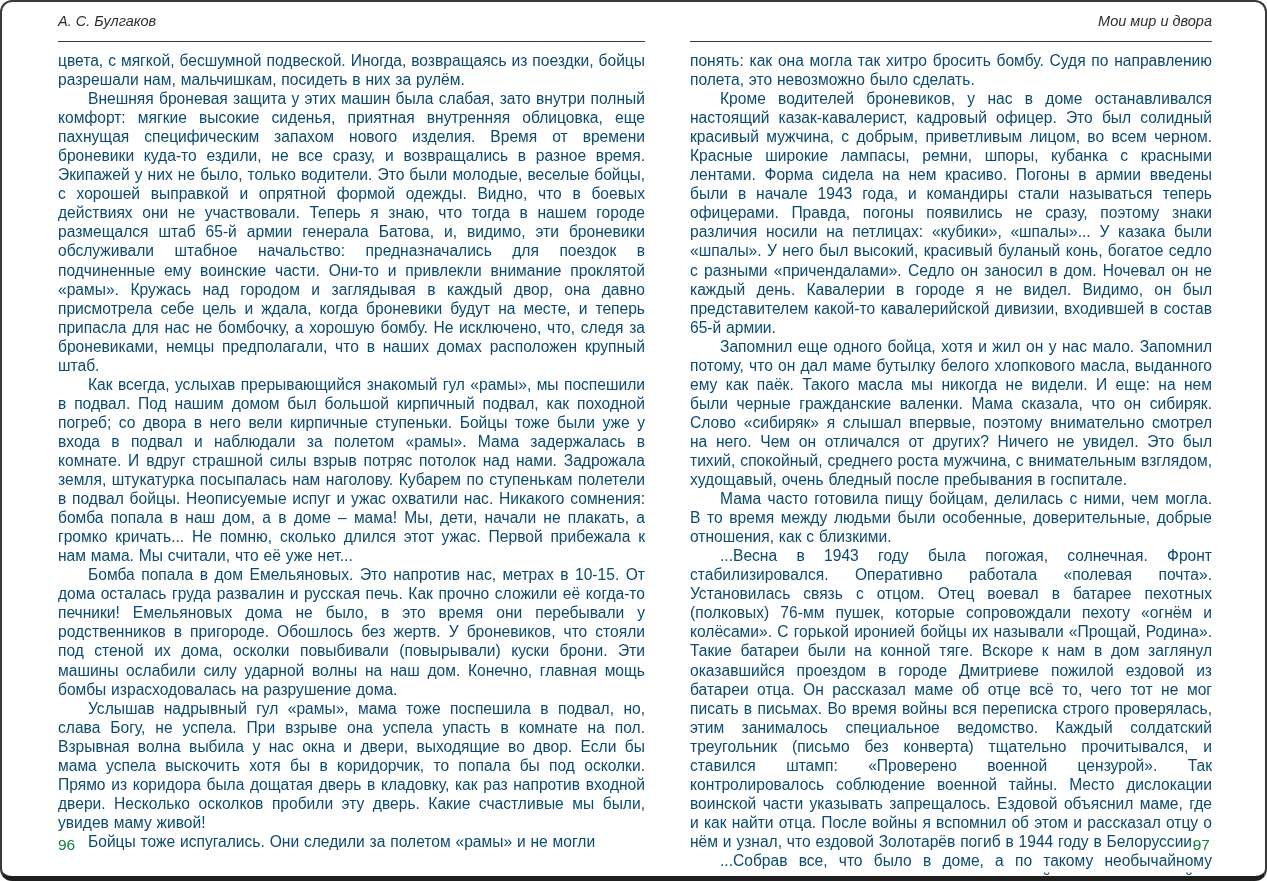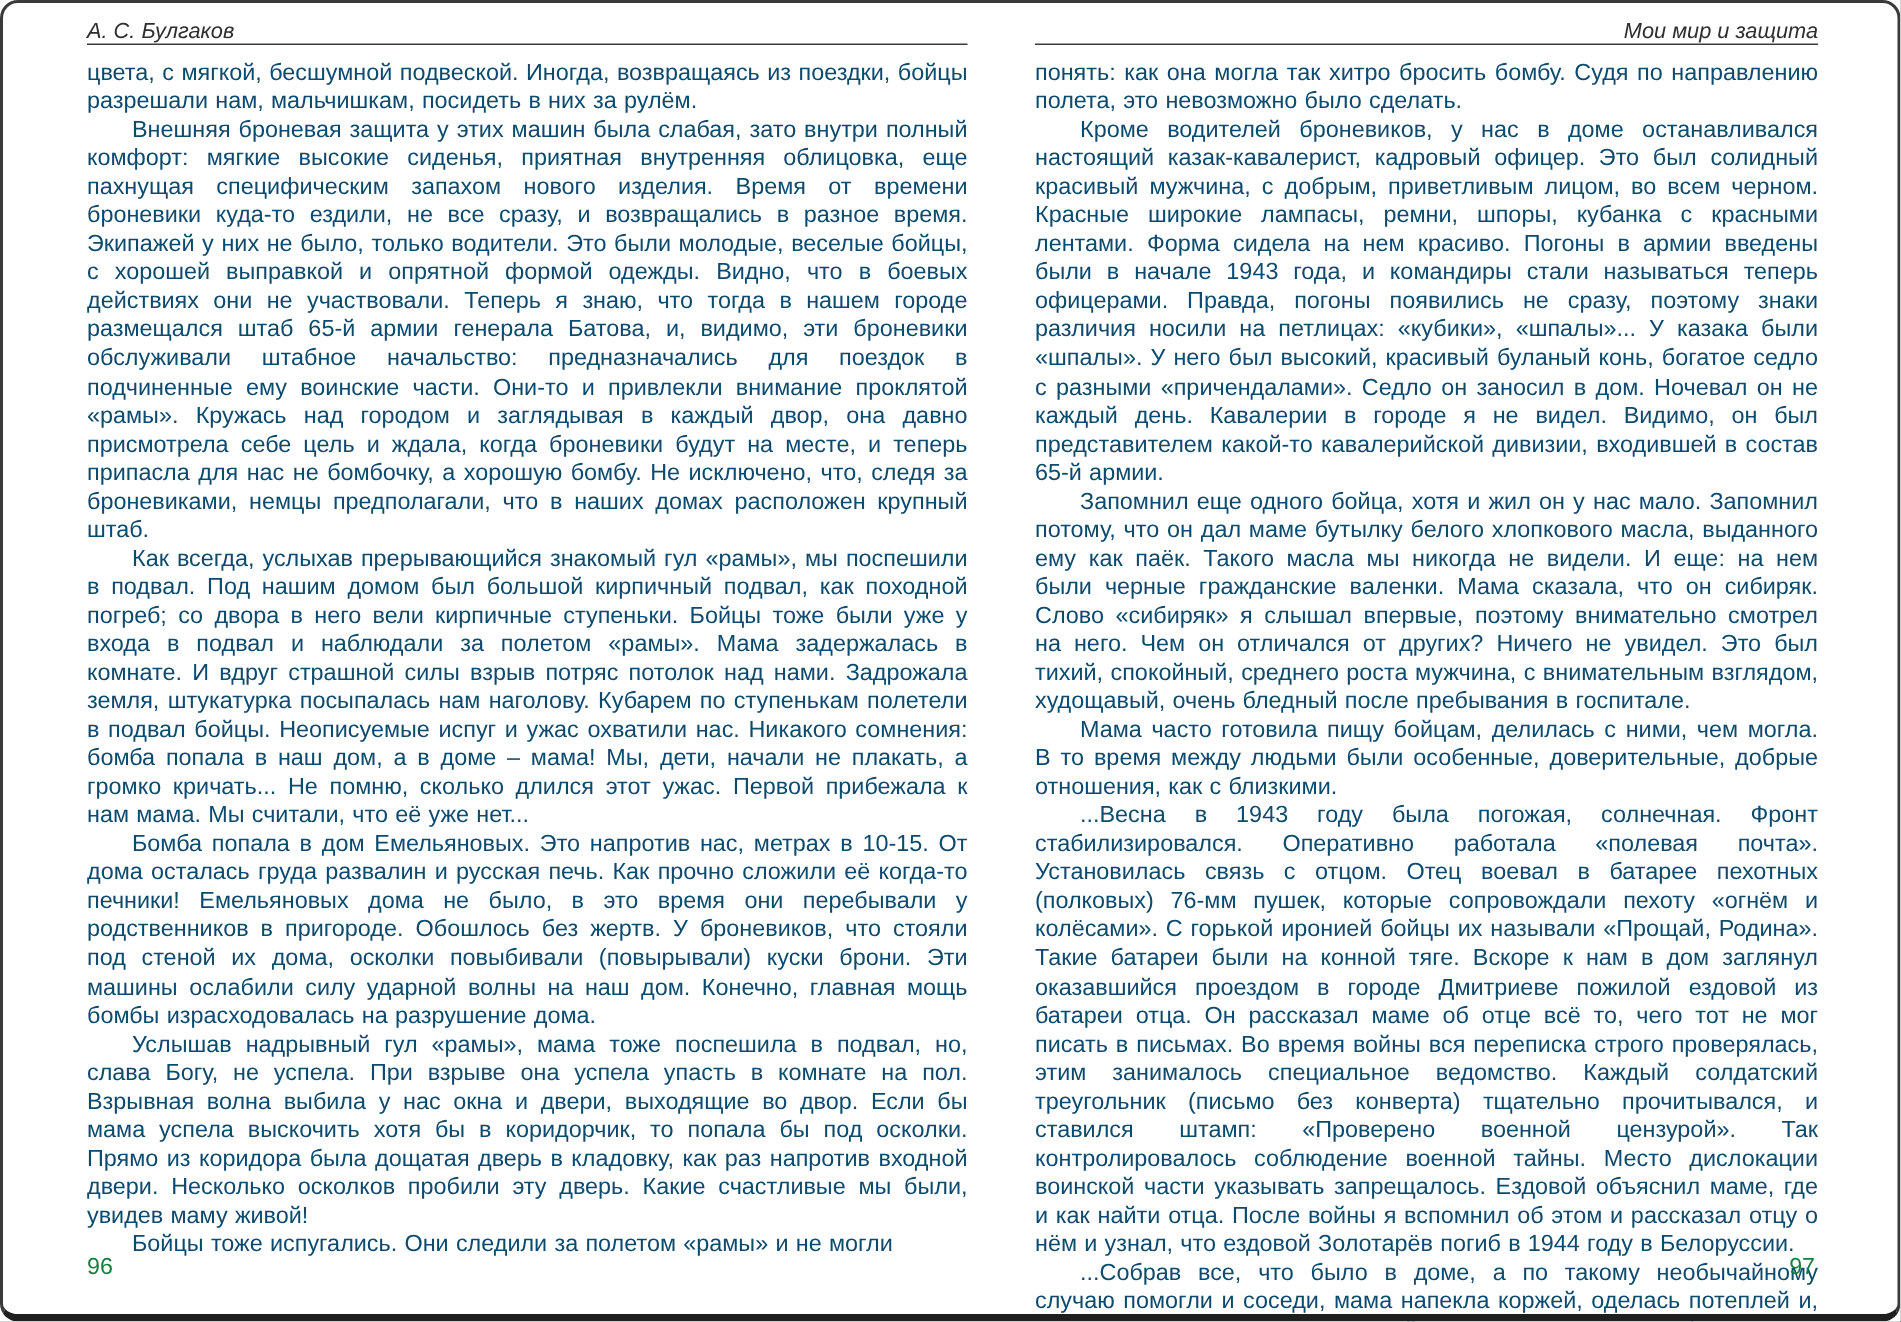--- a/index.html
+++ b/index.html
@@ -27,21 +27,21 @@
   .page {
     position: absolute;
     top: 13px;
   }
   .page-left  { left: 58px;  width: 587px; }
   .page-right { left: 690px; width: 522px; }
   .running-header {
     font-size: 14.5px;
     font-style: italic;
     color: #2e2e2e;
-    padding-bottom: 0;
+    padding-bottom: 12px;
     border-bottom: 1.6px solid #3c3c3c;
     line-height: 16px;
     height: 16px;
   }
   .running-header.align-right { text-align: right; }
   .body-text {
     margin-top: 9px;
     font-size: 15.6px;
     line-height: 19.05px;
     color: #0c4a6e;
@@ -72,21 +72,21 @@
       <p>цвета, с мягкой, бесшумной подвеской. Иногда, возвращаясь из поездки, бойцы разрешали нам, мальчишкам, посидеть в них за рулём.</p>
       <p class="indent">Внешняя броневая защита у этих машин была слабая, зато внутри полный комфорт: мягкие высокие сиденья, приятная внутренняя облицовка, еще пахнущая специфическим запахом нового изделия. Время от времени броневики куда-то ездили, не все сразу, и возвращались в разное время. Экипажей у них не было, только водители. Это были молодые, веселые бойцы, с хорошей выправкой и опрятной формой одежды. Видно, что в боевых действиях они не участвовали. Теперь я знаю, что тогда в нашем городе размещался штаб 65-й армии генерала Батова, и, видимо, эти броневики обслуживали штабное начальство: предназначались для поездок в подчиненные ему воинские части. Они-то и привлекли внимание проклятой «рамы». Кружась над городом и заглядывая в каждый двор, она давно присмотрела себе цель и ждала, когда броневики будут на месте, и теперь припасла для нас не бомбочку, а хорошую бомбу. Не исключено, что, следя за броневиками, немцы предполагали, что в наших домах расположен крупный штаб.</p>
       <p class="indent">Как всегда, услыхав прерывающийся знакомый гул «рамы», мы поспешили в подвал. Под нашим домом был большой кирпичный подвал, как походной погреб; со двора в него вели кирпичные ступеньки. Бойцы тоже были уже у входа в подвал и наблюдали за полетом «рамы». Мама задержалась в комнате. И вдруг страшной силы взрыв потряс потолок над нами. Задрожала земля, штукатурка посыпалась нам наголову. Кубарем по ступенькам полетели в подвал бойцы. Неописуемые испуг и ужас охватили нас. Никакого сомнения: бомба попала в наш дом, а в доме – мама! Мы, дети, начали не плакать, а громко кричать... Не помню, сколько длился этот ужас. Первой прибежала к нам мама. Мы считали, что её уже нет...</p>
       <p class="indent">Бомба попала в дом Емельяновых. Это напротив нас, метрах в 10-15. От дома осталась груда развалин и русская печь. Как прочно сложили её когда-то печники! Емельяновых дома не было, в это время они перебывали у родственников в пригороде. Обошлось без жертв. У броневиков, что стояли под стеной их дома, осколки повыбивали (повырывали) куски брони. Эти машины ослабили силу ударной волны на наш дом. Конечно, главная мощь бомбы израсходовалась на разрушение дома.</p>
       <p class="indent">Услышав надрывный гул «рамы», мама тоже поспешила в подвал, но, слава Богу, не успела. При взрыве она успела упасть в комнате на пол. Взрывная волна выбила у нас окна и двери, выходящие во двор. Если бы мама успела выскочить хотя бы в коридорчик, то попала бы под осколки. Прямо из коридора была дощатая дверь в кладовку, как раз напротив входной двери. Несколько осколков пробили эту дверь. Какие счастливые мы были, увидев маму живой!</p>
       <p class="indent">Бойцы тоже испугались. Они следили за полетом «рамы» и не могли</p>
     </div>
   </div>
 
   <div class="page page-right">
-    <div class="running-header align-right">Мои мир и защита</div>
+    <div class="running-header align-right">Мои мир и двора</div>
     <div class="body-text">
       <p>понять: как она могла так хитро бросить бомбу. Судя по направлению полета, это невозможно было сделать.</p>
       <p class="indent">Кроме водителей броневиков, у нас в доме останавливался настоящий казак-кавалерист, кадровый офицер. Это был солидный красивый мужчина, с добрым, приветливым лицом, во всем черном. Красные широкие лампасы, ремни, шпоры, кубанка с красными лентами. Форма сидела на нем красиво. Погоны в армии введены были в начале 1943 года, и командиры стали называться теперь офицерами. Правда, погоны появились не сразу, поэтому знаки различия носили на петлицах: «кубики», «шпалы»... У казака были «шпалы». У него был высокий, красивый буланый конь, богатое седло с разными «причендалами». Седло он заносил в дом. Ночевал он не каждый день. Кавалерии в городе я не видел. Видимо, он был представителем какой-то кавалерийской дивизии, входившей в состав 65-й армии.</p>
       <p class="indent">Запомнил еще одного бойца, хотя и жил он у нас мало. Запомнил потому, что он дал маме бутылку белого хлопкового масла, выданного ему как паёк. Такого масла мы никогда не видели. И еще: на нем были черные гражданские валенки. Мама сказала, что он сибиряк. Слово «сибиряк» я слышал впервые, поэтому внимательно смотрел на него. Чем он отличался от других? Ничего не увидел. Это был тихий, спокойный, среднего роста мужчина, с внимательным взглядом, худощавый, очень бледный после пребывания в госпитале.</p>
       <p class="indent">Мама часто готовила пищу бойцам, делилась с ними, чем могла. В то время между людьми были особенные, доверительные, добрые отношения, как с близкими.</p>
       <p class="indent">...Весна в 1943 году была погожая, солнечная. Фронт стабилизировался. Оперативно работала «полевая почта». Установилась связь с отцом. Отец воевал в батарее пехотных (полковых) 76-мм пушек, которые сопровождали пехоту «огнём и колёсами». С горькой иронией бойцы их называли «Прощай, Родина». Такие батареи были на конной тяге. Вскоре к нам в дом заглянул оказавшийся проездом в городе Дмитриеве пожилой ездовой из батареи отца. Он рассказал маме об отце всё то, чего тот не мог писать в письмах. Во время войны вся переписка строго проверялась, этим занималось специальное ведомство. Каждый солдатский треугольник (письмо без конверта) тщательно прочитывался, и ставился штамп: «Проверено военной цензурой». Так контролировалось соблюдение военной тайны. Место дислокации воинской части указывать запрещалось. Ездовой объяснил маме, где и как найти отца. После войны я вспомнил об этом и рассказал отцу о нём и узнал, что ездовой Золотарёв погиб в 1944 году в Белоруссии.</p>
       <p class="indent">...Собрав все, что было в доме, а по такому необычайному случаю помогли и соседи, мама напекла коржей, оделась потеплей и, оставив нас на попечение соседей, отправилась к отцу на фронт.</p>
     </div>
   </div>
 

